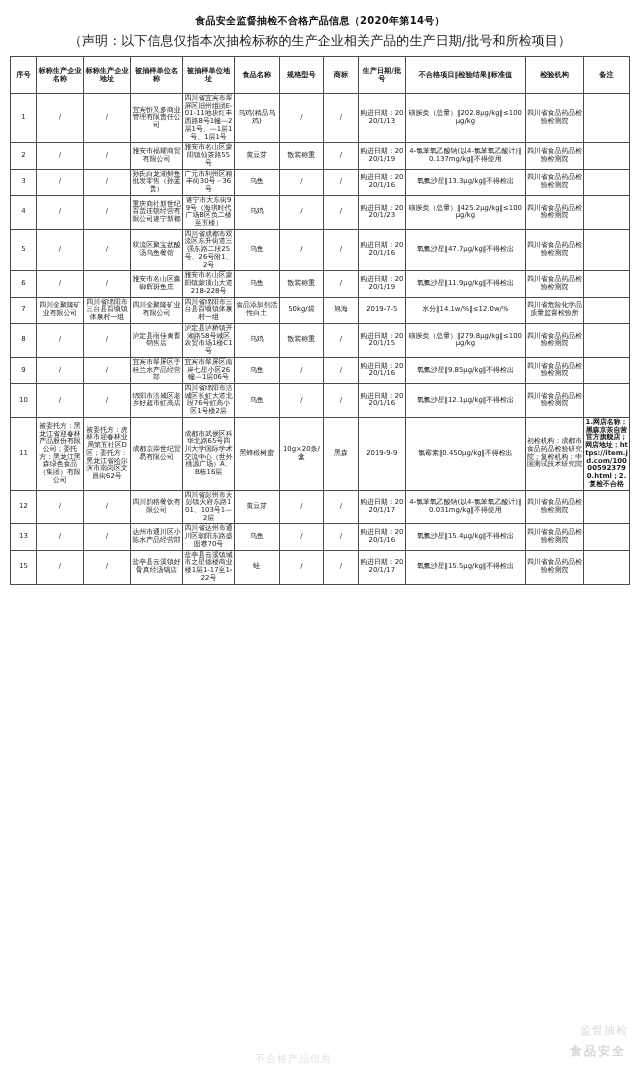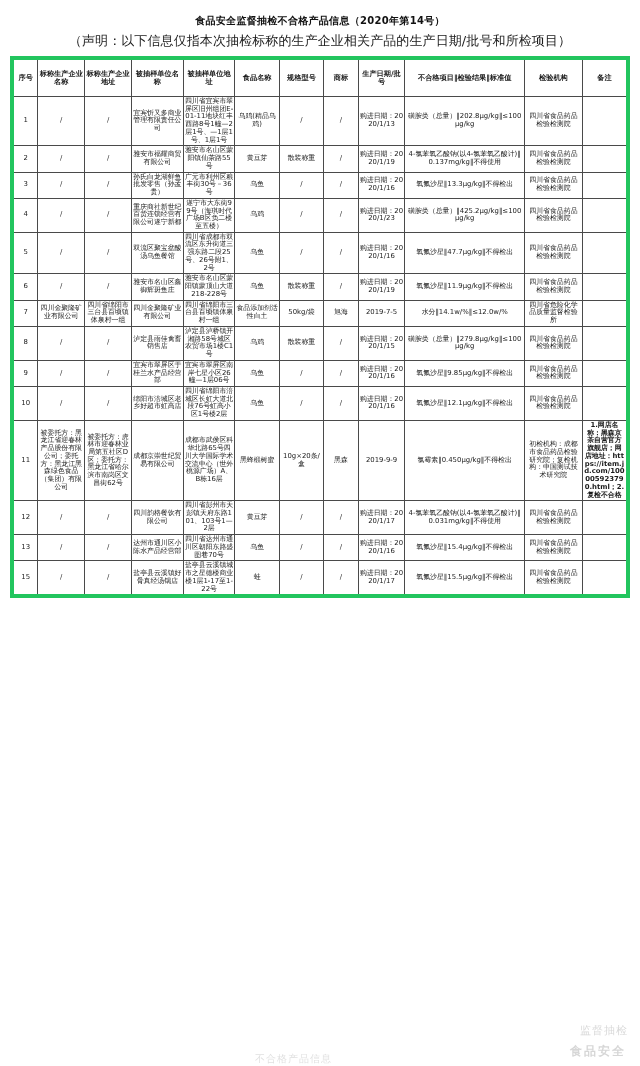--- a/index.html
+++ b/index.html
@@ -34,21 +34,21 @@
     text-align: center;
     font-size: 13px;
     margin: 0 0 6px 0;
     color: #1b1b1b;
     letter-spacing: 0.1px;
   }
   table.grid {
     width: 100%;
     border-collapse: collapse;
     table-layout: fixed;
-    border: 4px solid #22c55e;
+    border: 1px solid #22c55e;
   }
   table.grid th, table.grid td {
     border: 1px solid #4a4a4a;
     text-align: center;
     vertical-align: middle;
     padding: 1px 1px;
     word-break: break-all;
     line-height: 1.12;
     overflow: hidden;
   }

